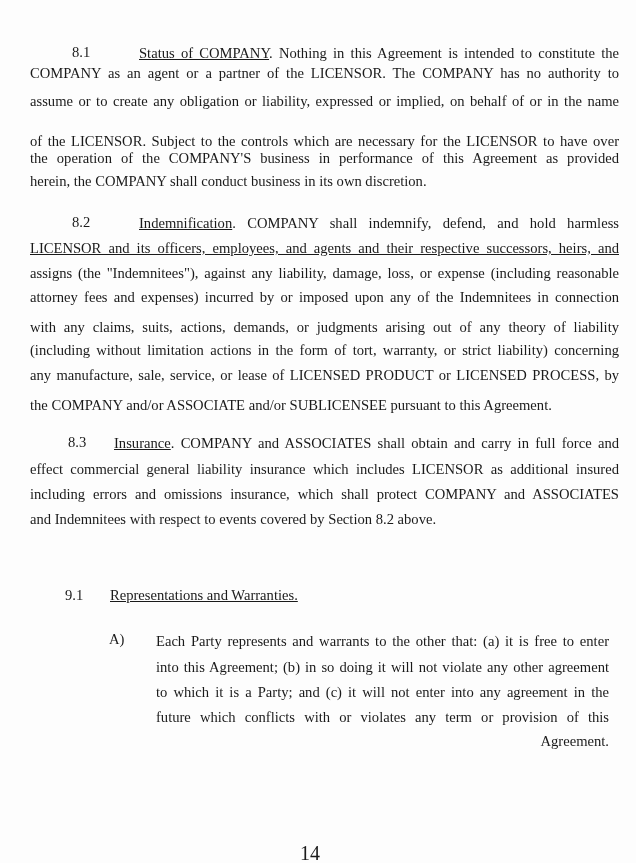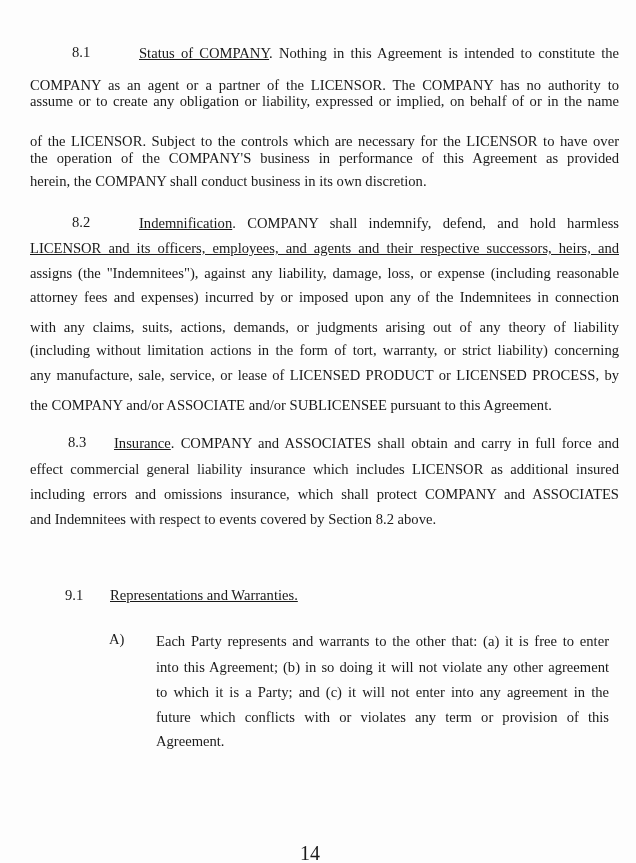--- a/index.html
+++ b/index.html
@@ -4,33 +4,33 @@
   <style>
     html, body { margin: 0; padding: 0; background: #ffffff; }
     body { width: 636px; height: 863px; position: relative; overflow: hidden;
       font-family: "Liberation Serif", "DejaVu Serif", serif; color: #1a1a1a; }
     .page { position: absolute; left: 0; top: 0; width: 636px; height: 863px; background: #fdfdfd; }
     .heading { position: absolute; font-size: 15.5px; font-weight: bold; text-decoration: underline; white-space: nowrap; }
     .line { position: absolute; left: 30px; width: 589px; font-size: 14.6px; white-space: nowrap; line-height: 18px; }
     .just { text-align: justify; text-align-last: justify; }
     .num { position: absolute; font-size: 14.6px; white-space: nowrap; }
     .u { text-decoration: underline; }
-    .sub { position: absolute; left: 156px; width: 453px; font-size: 14.6px; white-space: nowrap; line-height: 18px; }
+    .sub { position: absolute; left: 156px; width: 453px; font-size: 14.6px; white-space: nowrap; line-height: 18px; text-align: right; }
     .pagenum { position: absolute; left: 300px; top: 842px; font-size: 20px; }
   </style>
 </head>
 <body>
 
 <div class="page">
 
 
   <div>
     <span class="num" style="left:72px; top:44px;">8.1</span>
     <div class="line just" style="left:139px; width:480px; top:44px;"><span class="u">Status of COMPANY</span><span>. Nothing in this Agreement is intended to constitute the</span></div>
-    <div class="line just" style="top:76px;">COMPANY as an agent or a partner of the LICENSOR. The COMPANY has no authority to</div>
+    <div class="line just" style="top:64px;">COMPANY as an agent or a partner of the LICENSOR. The COMPANY has no authority to</div>
     <div class="line just" style="top:92px;">assume or to create any obligation or liability, expressed or implied, on behalf of or in the name</div>
     <div class="line just" style="top:116px;margin-top:16px;">of the LICENSOR. Subject to the controls which are necessary for the LICENSOR to have over</div>
     <div class="line just" style="top:149px;">the operation of the COMPANY'S business in performance of this Agreement as provided</div>
     <div class="line" style="top:172px;">herein, the COMPANY shall conduct business in its own discretion.</div>
   </div>
 
   <div>
     <span class="num" style="left:72px; top:214px;">8.2</span>
     <div class="line just" style="left:139px; width:480px; top:214px;"><span class="u">Indemnification</span><span>. COMPANY shall indemnify, defend, and hold harmless</span></div>
     <div class="line just" style="top:239px;text-decoration:underline;">LICENSOR and its officers, employees, and agents and their respective successors, heirs, and</div>

